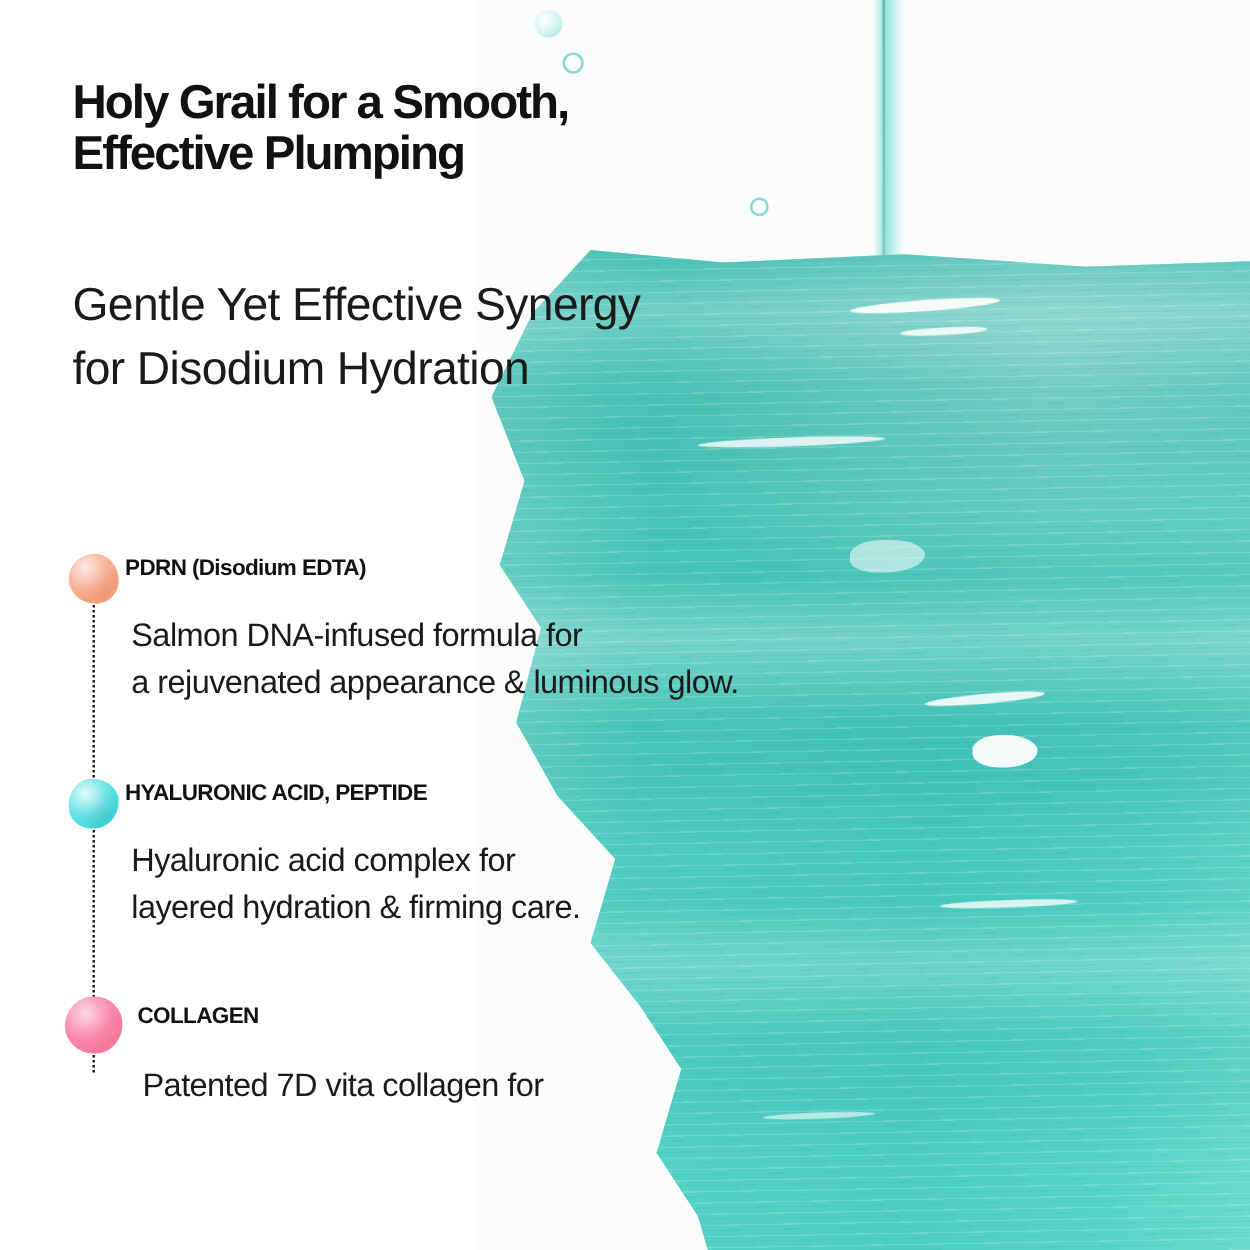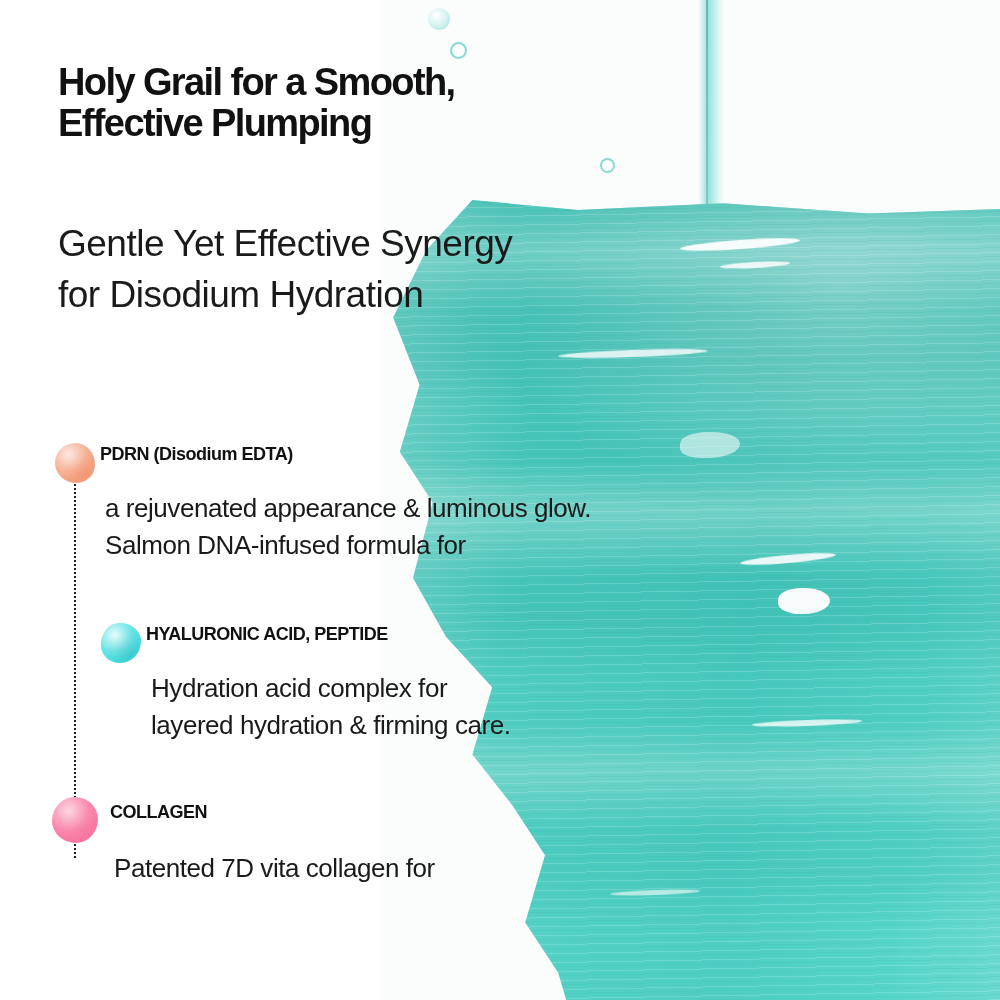--- a/index.html
+++ b/index.html
@@ -187,32 +187,32 @@
 
   <div class="features">
     <div class="dotline"></div>
 
     <div class="feature" style="height:180px;">
       <div class="ficon" style="top:3px;">
         <div class="blob peach"></div>
       </div>
       <div class="ftitle">PDRN (Disodium EDTA)</div>
       <div class="fdesc">
+        <span>Salmon DNA-infused formula for</span>
         <span>a rejuvenated appearance &amp; luminous glow.</span>
-        <span>Salmon DNA-infused formula for</span>
-      </div>
-    </div>
-
-    <div class="feature" style="height:180px;margin-left:46px;">
+      </div>
+    </div>
+
+    <div class="feature" style="height:180px;">
       <div class="ficon" style="top:3px;">
         <div class="blob aqua"></div>
       </div>
       <div class="ftitle">HYALURONIC ACID, PEPTIDE</div>
       <div class="fdesc">
-        <span>Hydration acid complex for</span>
+        <span>Hyaluronic acid complex for</span>
         <span>layered hydration &amp; firming care.</span>
       </div>
     </div>
 
     <div class="feature" style="height:170px;">
       <div class="ficon" style="top:-3px; left:52px; width:46px; height:46px;">
         <div class="blob pink"></div>
       </div>
       <div class="ftitle" style="left:110px; top:2px;">COLLAGEN</div>
       <div class="fdesc" style="left:114px;">

